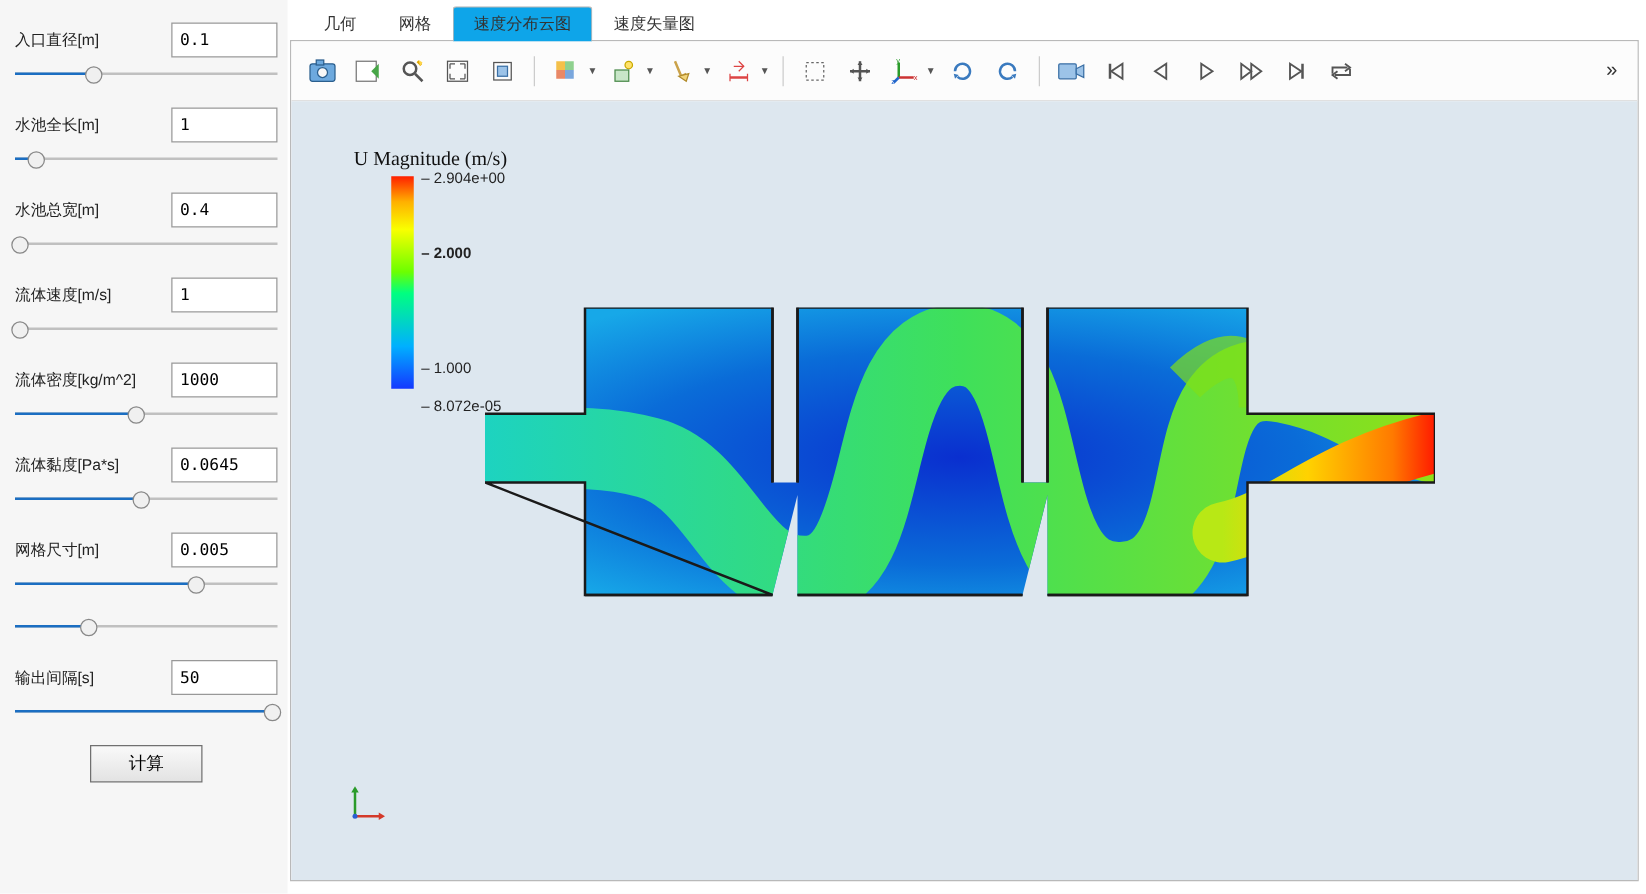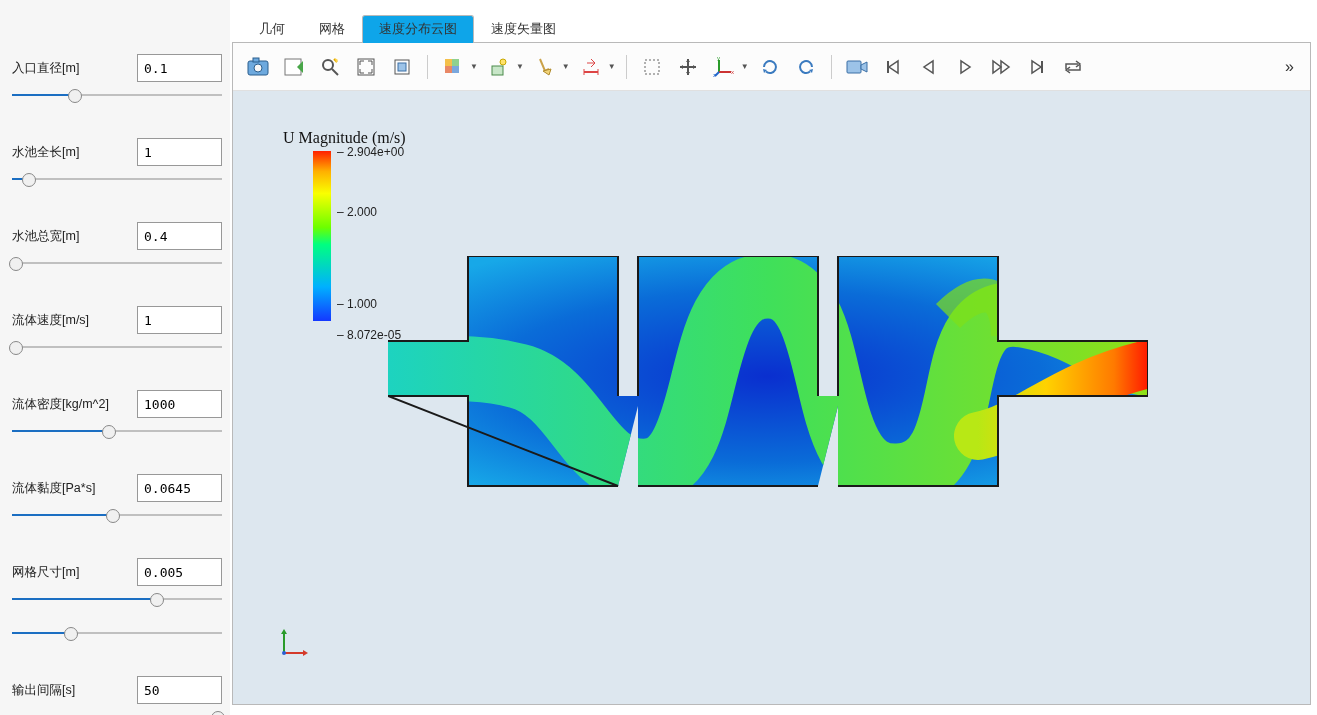--- a/index.html
+++ b/index.html
@@ -26,21 +26,20 @@
     background: #f6f6f6;
   }
   .param-group {
     margin-bottom: 20px;
   }
   .param-row {
     display: flex;
     align-items: center;
     justify-content: space-between;
     margin-bottom: 6px;
-    margin-top: 36px;
   }
   .param-label {
     font-size: 12.5px;
     color: #222;
     white-space: nowrap;
   }
   .param-input {
     width: 85px;
     height: 22px;
     font-family: monospace, "Courier New";
@@ -87,21 +86,21 @@
     width: 90px;
     height: 30px;
     font-size: 14px;
     border: 1px solid #707070;
     background: linear-gradient(#f9f9f9, #e3e3e3);
     cursor: pointer;
   }
   
   .main {
     flex: 1;
-    padding: 16px 6px 10px 2px;
+    padding: 6px 6px 10px 2px;
     box-sizing: border-box;
     display: flex;
     flex-direction: column;
   }
   .tabs {
     display: flex;
     align-items: flex-end;
     height: 26px;
     margin-left: 10px;
   }
@@ -461,21 +460,21 @@
         </div>
         <div class="toolbar-overflow">»</div>
       </div>
 
       <div class="canvas-wrap">
         <div class="title-label">U Magnitude (m/s)</div>
         <div class="colorbar">
           <div class="colorbar-strip"></div>
           <div class="colorbar-ticks" id="cbticks">
               <div class="cb-tick" style="top: 0px;">– <span>2.904e+00</span></div>
-              <div class="cb-tick" style="top: 59.5px;">– <span>2.000</span></div>
+              <div class="cb-tick" style="top: 59.5px; font-weight: bold;">– <span>2.000</span></div>
               <div class="cb-tick" style="top: 117.3px; margin-top: 35px;">– <span>1.000</span></div>
               <div class="cb-tick" style="top: 170px; margin-top: 13px;">– <span>8.072e-05</span></div>
             </div>
         </div>
 
         <svg class="cfd-canvas" viewBox="0 0 760 240">
           <defs>
             <radialGradient id="low" cx="50%" cy="50%" r="60%">
                 <stop offset="0%" stop-color="#0a2fcf"></stop>
                 <stop offset="60%" stop-color="#0a6cd8"></stop>

